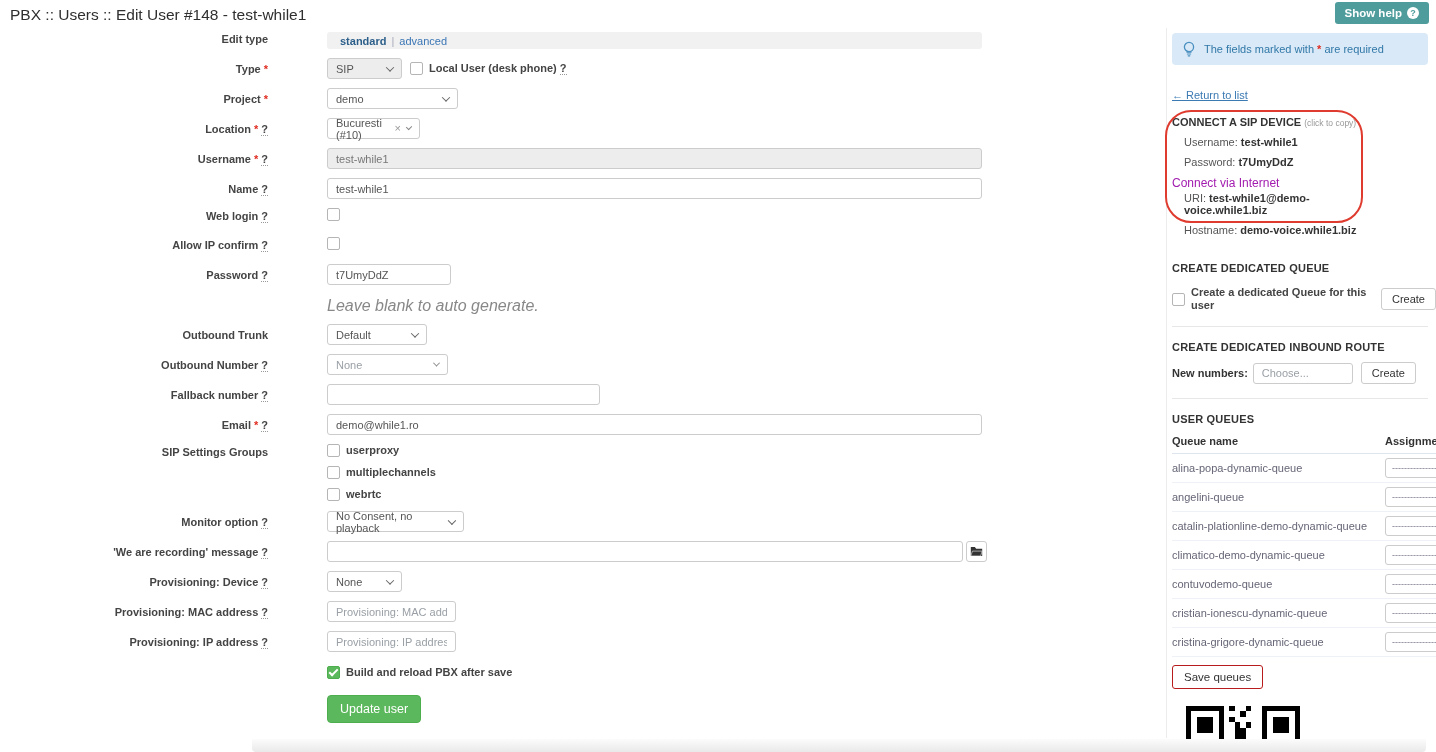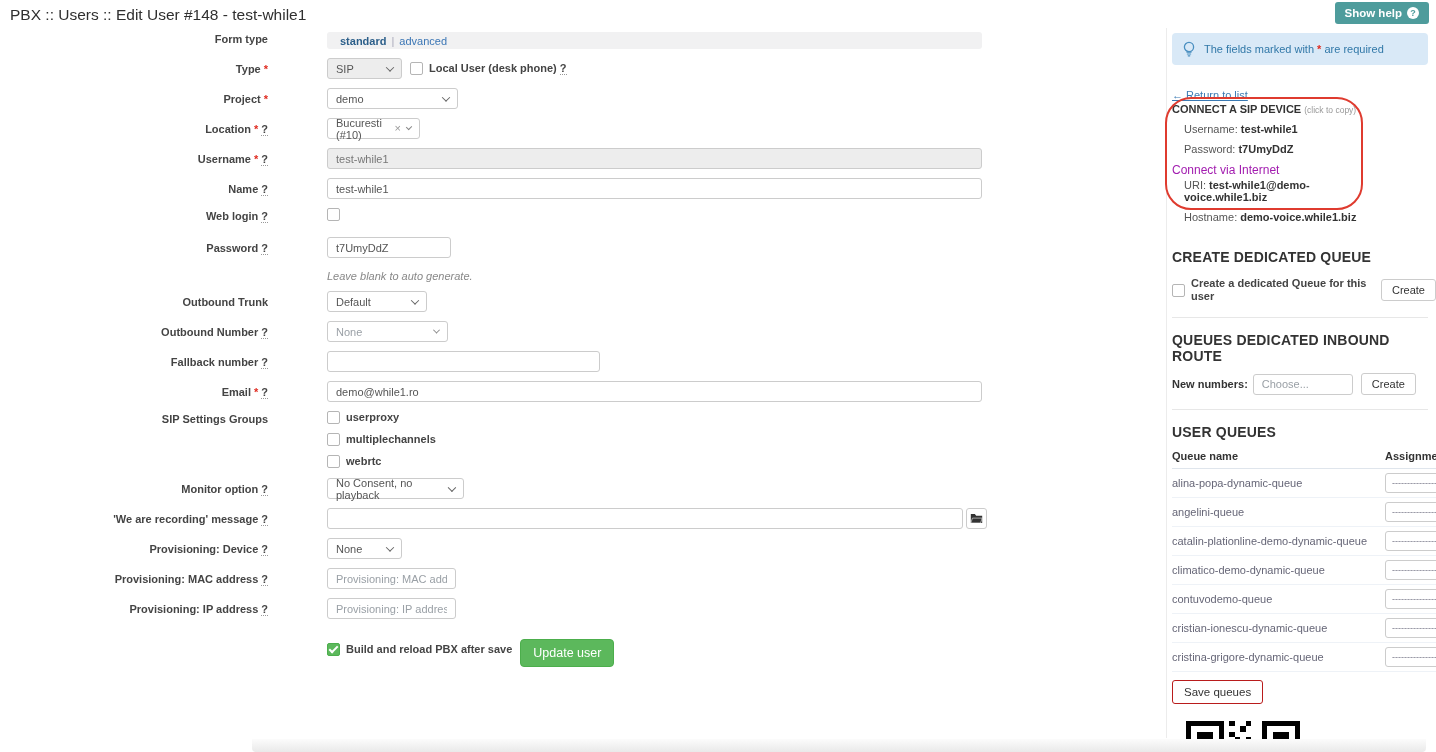--- a/index.html
+++ b/index.html
@@ -53,47 +53,47 @@
 
   .cb { display:inline-block; width:13px; height:13px; border:1px solid #b5b5b5; border-radius:2px; background:#fff;
     flex:0 0 13px; cursor:pointer; }
   .cb.checked { background:#5cb85c; border-color:#4cae4c; }
   .cb.checked::after { content:""; display:block; width:7px; height:3px; border-left:2px solid #fff;
     border-bottom:2px solid #fff; transform:rotate(-45deg); margin:2px 0 0 1px; }
   .cb-label { font-size:11px; font-weight:700; color:#444; margin-left:6px; line-height:13px; }
   .cbrow { display:flex; align-items:center; margin-bottom:9px; }
   .cbrow:last-child { margin-bottom:0; }
 
-  .note { font-size:11px; font-style:italic; color:#888; margin-top:4px; }
+  .note { font-size:16px; font-style:italic; color:#888; margin-top:4px; }
 
   .file-btn { width:21px; height:21px; border:1px solid #ccc; border-radius:3px; background:#fff; display:flex;
     align-items:center; justify-content:center; cursor:pointer; }
 
   .submit-btn { background:#5cb85c; border:1px solid #4cae4c; color:#fff; border-radius:4px; font-size:12.5px;
     padding:6px 12px; margin-top:6px; cursor:pointer; font-family:"Liberation Sans",sans-serif; }
 
   
   .sidebar { position:absolute; left:1172px; top:33px; width:264px; font-size:11px; }
   .info-box { width:256px; background:#d9e9f7; border-radius:4px; color:#3178a8; display:flex; align-items:center;
     gap:8px; padding:7px 10px; font-size:11px; }
   .info-box .star { color:#e02b20; font-weight:700; }
 
   .return-link { display:inline-block; margin-top:24px; color:#3b7ab3; text-decoration:underline; font-size:11px; cursor:pointer; }
 
-  .sip-wrap { position:relative; margin-top:2px; width:200px; }
+  .sip-wrap { position:relative; margin-top:15px; width:200px; }
   .sip-oval { position:absolute; left:-7px; top:-6px; width:198px; height:113px; border:2px solid #df3b2f;
     border-radius:26px; pointer-events:none; }
   .sip-h { font-size:11px; font-weight:700; color:#333; }
   .sip-h small { font-size:8.5px; color:#999; font-weight:400; }
   .sip-line { margin:8px 0 0 12px; color:#555; cursor:pointer; }
   .sip-line b { color:#333; }
   .sip-sub { margin-top:8px; font-size:12px; color:#a21caf; }
   .sip-line.tight { margin-top:2px; }
 
-  .side-h { font-size:14px; font-weight:700; color:#333; letter-spacing:.2px; }
+  .side-h { font-size:11px; font-weight:700; color:#333; letter-spacing:.2px; }
   .sec-q { margin-top:26px; }
   .sec-row { display:flex; align-items:center; margin-top:12px; }
   .create-btn { border:1px solid #ccc; background:#fff; border-radius:3px; font-size:11px; color:#333;
     padding:4px 10px; cursor:pointer; font-family:"Liberation Sans",sans-serif; margin-left:8px; }
   .side-hr { border:none; border-top:1px solid #e7e7e7; margin:14px 0; width:256px; }
   .nn-label { font-weight:700; color:#333; }
   .nn-inp { width:100px; margin-left:5px; }
 
   .uq-table { width:312px; margin-top:10px; }
   .uq-head { display:flex; align-items:center; border-bottom:1px solid #dfe5ec; padding-bottom:6px; }
@@ -119,21 +119,21 @@
   <button class="help-btn">
     <span>Show help</span>
     <span class="q-circle">?</span>
   </button>
 
   <div class="vdivider"></div>
 
   <div class="main-form">
 
     <div class="frow">
-      <div class="flabel nopad"><span>Form type</span></div>
+      <div class="flabel nopad"><span>Edit type</span></div>
       <div class="fctrl">
         <div class="ftype-bar">
           <span class="ftype-current">standard</span>
           <span class="ftype-sep">|</span>
           <span class="ftype-alt">advanced</span>
         </div>
       </div>
     </div>
 
     <div class="frow">
@@ -184,20 +184,26 @@
     </div>
 
 
     <div class="frow" style="margin-bottom:15px">
       <div class="flabel nopad"><span>Web login</span><span class="hq">?</span></div>
       <div class="fctrl">
           <span class="cb"></span>
         </div>
     </div>
 
+    <div class="frow" style="margin-bottom:13px">
+      <div class="flabel nopad"><span>Allow IP confirm</span><span class="hq">?</span></div>
+      <div class="fctrl">
+          <span class="cb"></span>
+        </div>
+    </div>
 
     <div class="frow">
       <div class="flabel"><span>Password</span><span class="hq">?</span></div>
       <div class="fctrl" style="flex-direction:column; align-items:flex-start;">
         <input class="inp" style="width: 124px;" value="t7UmyDdZ">
         <div class="note">Leave blank to auto generate.</div>
       </div>
     </div>
 
     <div class="frow">
@@ -297,21 +303,21 @@
 
     <div class="frow" style="margin-bottom:14px">
       <div class="flabel"><span>Provisioning: IP address</span><span class="hq">?</span></div>
       <div class="fctrl">
         <input class="inp" style="width: 129px;" placeholder="Provisioning: IP address">
       </div>
     </div>
 
     <div class="frow" style="margin-bottom:0">
       <div class="flabel"></div>
-      <div class="fctrl" style="align-items:center;">
+      <div class="fctrl" style="flex-direction:column; align-items:flex-start;">
         <div class="cbrow" style="margin-bottom:2px">
           <span class="cb checked"></span>
           <span class="cb-label">Build and reload PBX after save</span>
         </div>
         <button class="submit-btn">Update user</button>
       </div>
     </div>
 
   </div>
 
@@ -345,21 +351,21 @@
       <div class="sec-row">
         <span class="cb"></span>
         <span class="cb-label">Create a dedicated Queue for this user</span>
         <button class="create-btn">Create</button>
       </div>
     </div>
 
     <hr class="side-hr">
 
     <div>
-      <div class="side-h">QUEUES DEDICATED INBOUND ROUTE</div>
+      <div class="side-h">CREATE DEDICATED INBOUND ROUTE</div>
       <div class="sec-row" style="margin-top:9px">
         <span class="nn-label">New numbers:</span>
         <input class="inp nn-inp" placeholder="Choose..." style="">
         <button class="create-btn">Create</button>
       </div>
     </div>
 
     <hr class="side-hr">
 
     <div>

